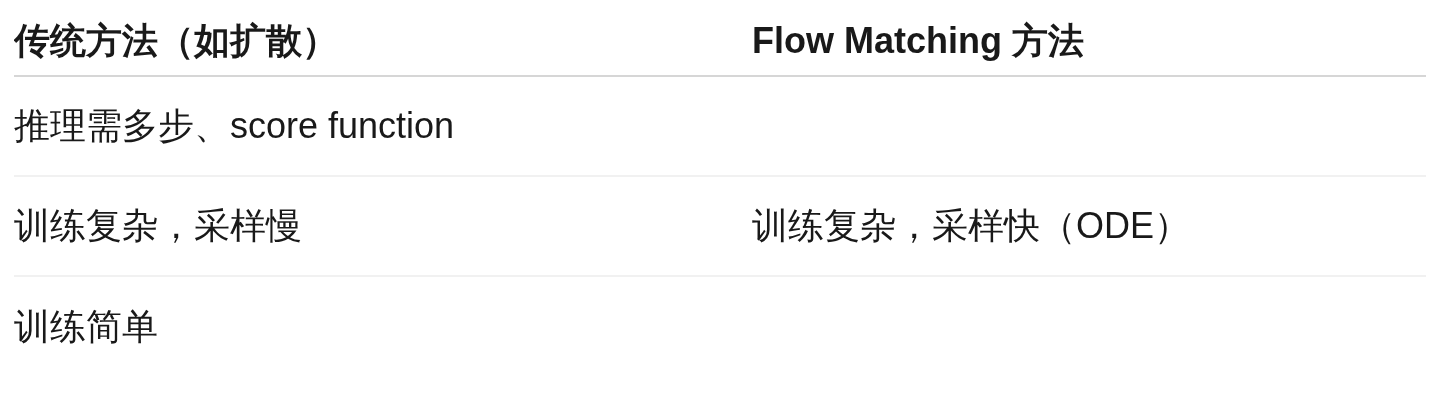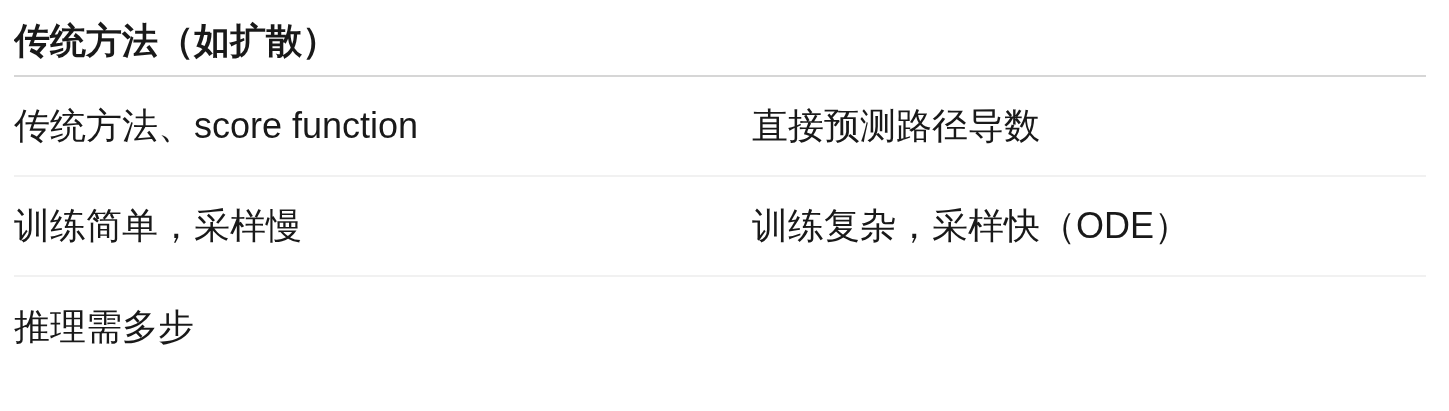--- a/index.html
+++ b/index.html
@@ -53,30 +53,30 @@
   }
 </style>
 </head>
 <body>
 
 <div class="page">
   <div class="tbl">
 
     <div class="row header">
       <div class="cell">传统方法（如扩散）</div>
+      <div class="cell">Flow Matching 方法</div>
     </div>
 
     <div class="row">
-      <div class="cell">传统方法、score function</div>
-      <div class="cell">直接预测路径导数</div>
+      <div class="cell">推理需多步、score function</div>
     </div>
 
     <div class="row">
-      <div class="cell">训练简单，采样慢</div>
+      <div class="cell">训练复杂，采样慢</div>
       <div class="cell">训练复杂，采样快（ODE）</div>
     </div>
 
     <div class="row last">
-      <div class="cell">推理需多步</div>
+      <div class="cell">训练简单</div>
     </div>
 
   </div>
 </div>
 
 </body></html>

